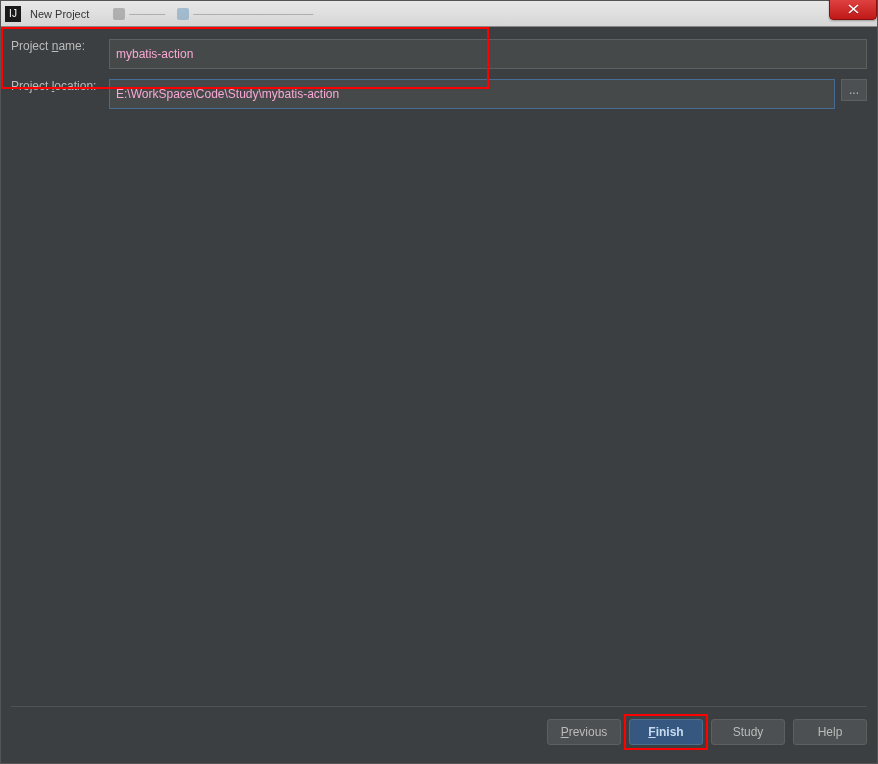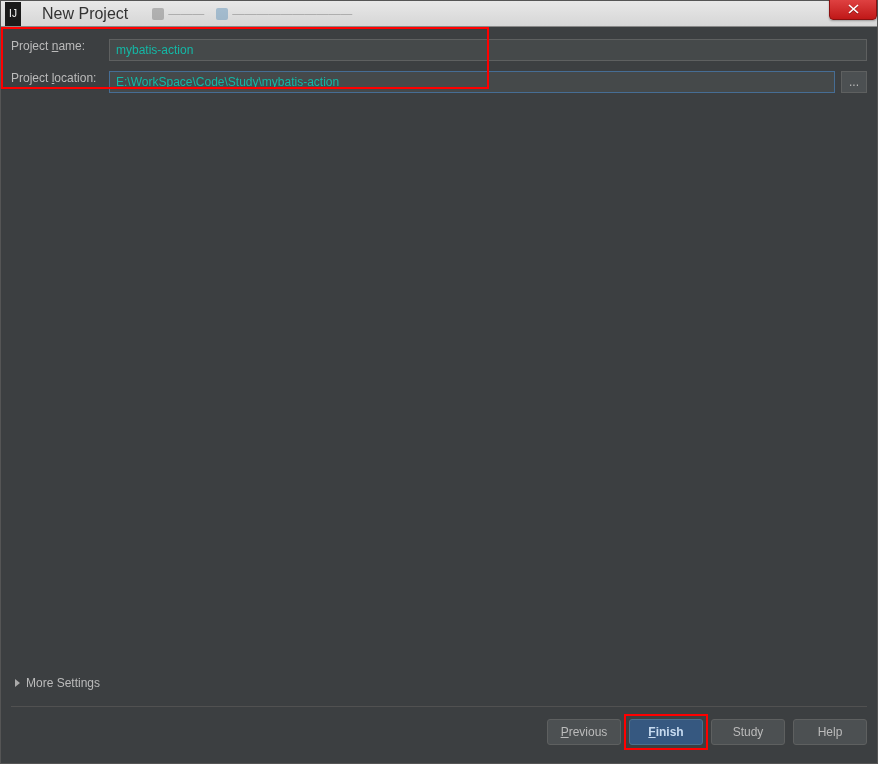--- a/index.html
+++ b/index.html
@@ -29,33 +29,33 @@
       height: 26px;
       background: linear-gradient(#e8e8e8, #d6d6d6);
       display: flex;
       align-items: center;
       padding: 0 0 0 4px;
       position: relative;
       border-bottom: 1px solid #888;
     }
     .titlebar-icon {
       width: 16px;
-      height: 24px;
+      height: 16px;
       background: #1a1a1a;
       color: #fff;
       font-size: 10px;
       font-weight: normal;
       display: flex;
       align-items: center;
       justify-content: center;
-      margin-right: 21px;
+      margin-right: 9px;
     }
     .titlebar-title {
       color: #333;
-      font-size: 16px;
+      font-size: 11px;
       text-align: right;
     }
     .titlebar-close {
       position: absolute;
       right: 0;
       top: -3px;
       width: 48px;
       height: 22px;
       background: linear-gradient(#e04343, #c01818);
       border: 1px solid #8a1010;
@@ -119,22 +119,22 @@
       font-size: 12px;
     }
     .form-label .mnemonic {
       text-decoration: underline;
     }
     .form-input {
       flex: 1;
       height: 22px;
       background: #45494a;
       border: 1px solid #5e6060;
-      color: #14b8a6;
-      padding: 6px 6px;
+      color: #f9a8d4;
+      padding: 14px 6px;
       font-size: 12px;
       font-family: inherit;
       outline: none;
     }
     .form-input.focused {
       border: 1px solid #466d94;
       background: #45494a;
     }
     .browse-btn {
       width: 26px;
@@ -247,24 +247,20 @@
     </div>
 
     <div class="form-row">
       <label class="form-label">Project <span class="mnemonic">l</span>ocation:</label>
       <input class="form-input focused" type="text" value="E:\WorkSpace\Code\Study\mybatis-action" style="">
       <button class="browse-btn">...</button>
     </div>
 
     <div class="spacer"></div>
 
-    <div class="more-settings">
-      <div class="triangle"></div>
-      <span>More Settings</span>
-    </div>
 
     <div class="separator"></div>
 
     <div class="button-bar">
       <button class="btn"><span class="mnemonic">P</span>revious</button>
       <div style="position:relative;display:inline-block">
         <div class="red-box-finish" style="top:-5px;left:-5px;right:-5px;bottom:-5px"></div>
         <button class="btn primary"><span class="mnemonic">F</span>inish</button>
       </div>
       <button class="btn">Study</button>

